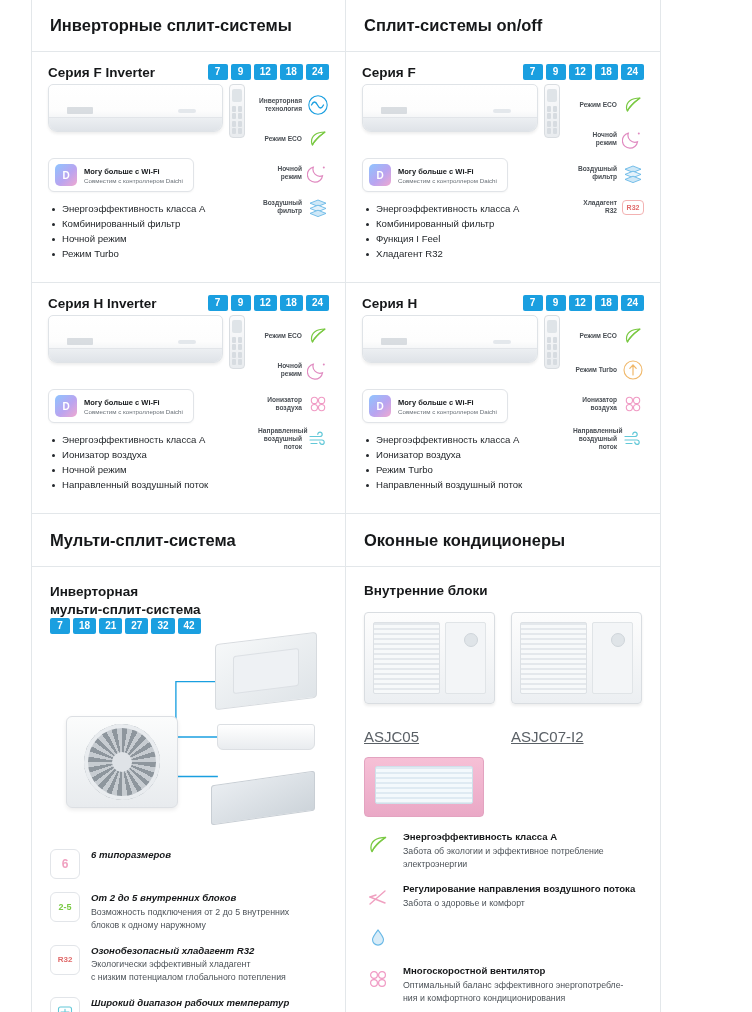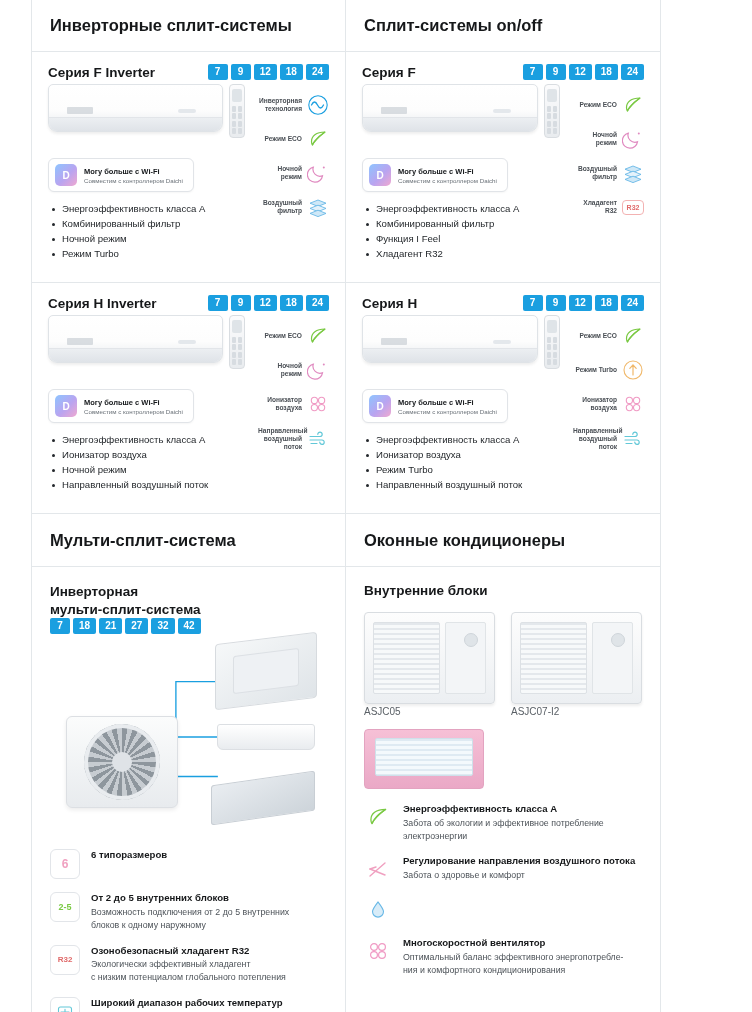--- a/index.html
+++ b/index.html
@@ -305,21 +305,21 @@
   .mf {
     display: flex; gap: 11px; align-items: flex-start;
     margin-bottom: 13px;
   }
   .mf-ico {
     flex: 0 0 30px; width: 30px; height: 30px;
     border-radius: 6px; border: 1px solid #e2e5e9;
     display: flex; align-items: center; justify-content: center;
     background: #fff;
   }
-  .mf-txt b { display: block; font-size: 9.6px; color: #16181a; line-height: 1.35; }
+  .mf-txt b { display: block; font-size: 9.6px; color: #16181a; line-height: 1.35; font-style: italic; }
   .mf-txt span { display: block; font-size: 8.8px; color: #4c5258; line-height: 1.45; margin-top: 1px; }
 
   
   .win { padding: 16px 18px 14px 18px; }
   .win-title { font-size: 13.5px; font-weight: bold; color: #16181a; }
   .win-row {
     display: flex; gap: 16px; margin-top: 14px;
   }
   .win-item { width: 50%; }
   .win-box {
@@ -338,21 +338,21 @@
   }
   .win-box .panel {
     position: absolute; right: 8px; top: 9px; bottom: 9px; left: 62%;
     background: #f3f5f7; border: 1px solid #e0e4e7; border-radius: 2px;
   }
   .win-box .knob {
     position: absolute; right: 16px; top: 20px;
     width: 14px; height: 14px; border-radius: 50%;
     background: #dfe4e8; border: 1px solid #cfd5da;
   }
-  .win-cap { font-size: 10px; color: #5a6066; margin-top: 2px; }
+  .win-cap { font-size: 15px; color: #5a6066; margin-top: 24px; text-decoration: underline; }
   .win-pink {
     margin-top: 12px;
     width: 120px; height: 60px;
     border-radius: 4px;
     background: linear-gradient(180deg,#f6c0d6,#eaa8c6);
     position: relative; overflow: hidden;
     border: 1px solid #e3a3c0;
   }
   .win-pink .in {
     position: absolute; left: 10px; right: 10px; top: 8px; bottom: 12px;

